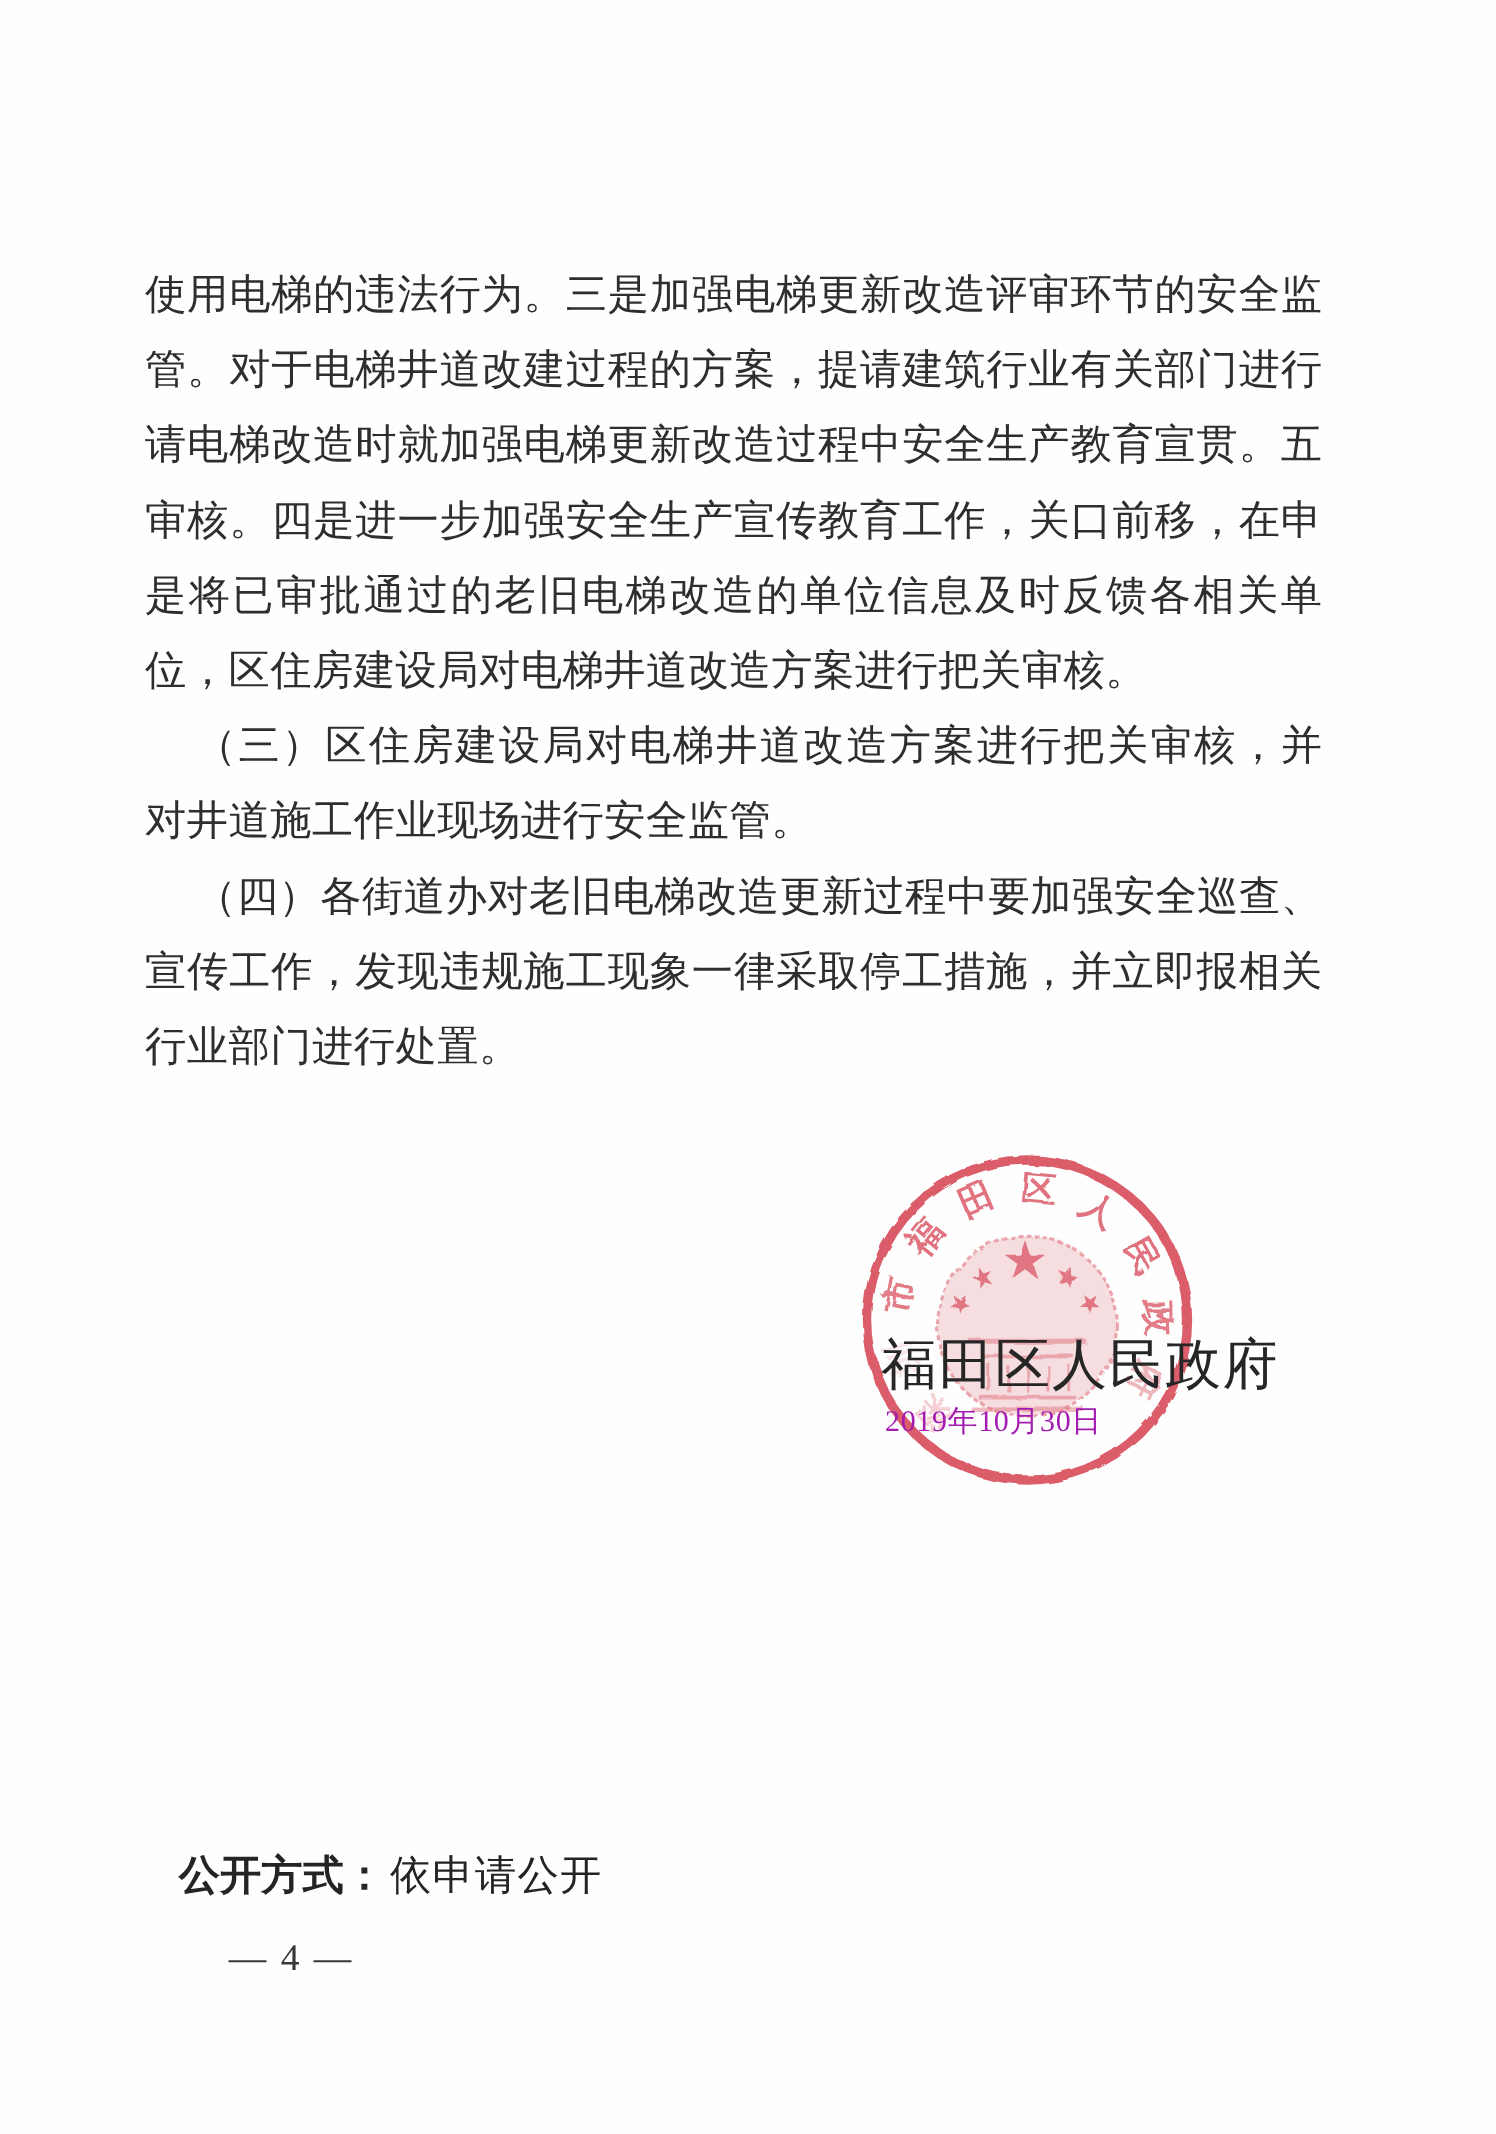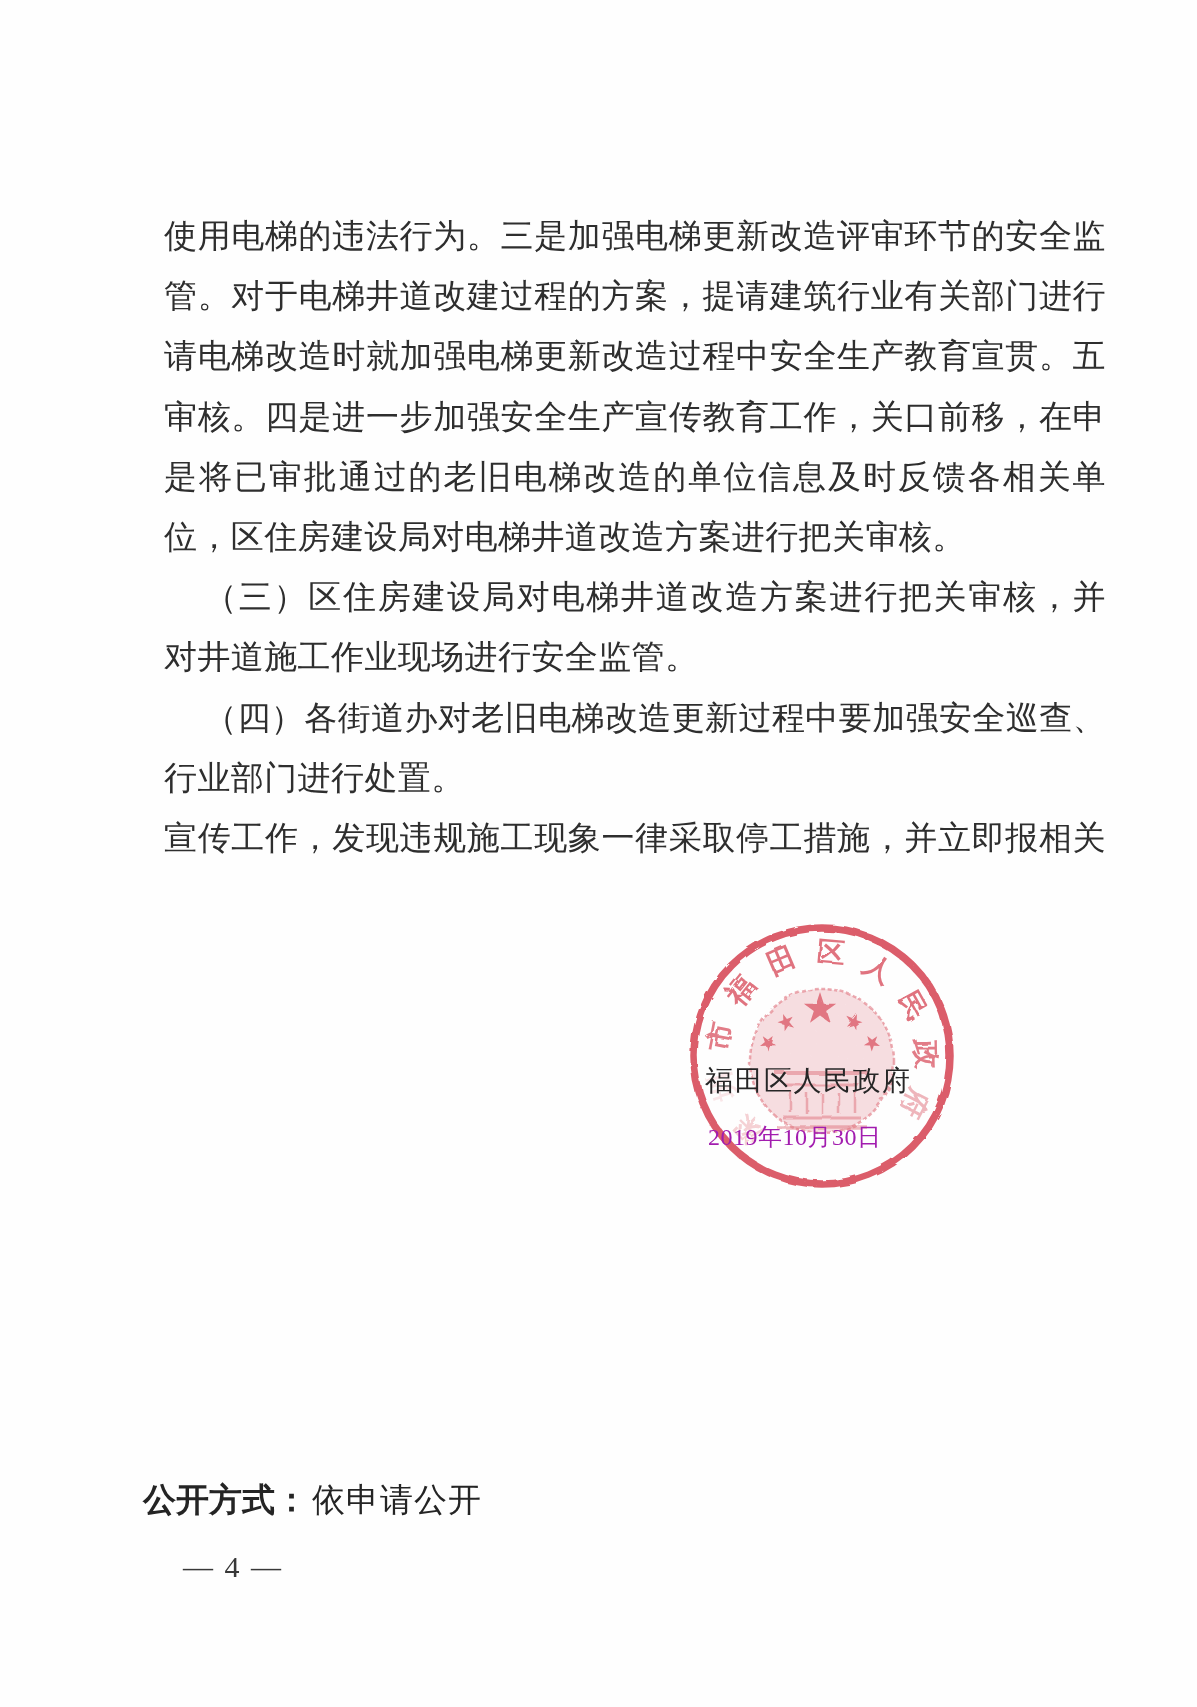--- a/index.html
+++ b/index.html
@@ -9,34 +9,33 @@
     background:#fefefe;
     overflow:hidden;
     font-family:"Liberation Serif","DejaVu Serif",serif;
     color:#2e2e2e;
   }
   
   .doc-body{
     position:absolute;left:116px;top:206px;width:942px;
     font-size:33px;line-height:60.2px;
     letter-spacing:0.4px;
-    margin-left:48px;
   }
   .line{white-space:nowrap;}
   .line.j{
     white-space:normal;
     text-align:justify;
     text-align-last:justify;
     text-justify:inter-character;
   }
   .line.indent{text-indent:40px;}
   
   .sig-issuer{
     position:absolute;left:705px;top:1062px;
-    font-size:28px;letter-spacing:1.5px;color:#262626;z-index:3;font-family:Liberation Mono, monospace;
+    font-size:44px;letter-spacing:1.5px;color:#262626;z-index:3;font-family:Liberation Mono, monospace;
   }
   .sig-date{
     position:absolute;left:708px;top:1121px;
     font-size:24px;letter-spacing:0.5px;color:#a21caf;z-index:3;
   }
   
   .seal{position:absolute;left:687px;top:921px;width:270px;height:270px;z-index:2;opacity:0.93;}
   
   .footer{
     position:absolute;left:143px;top:1478px;
@@ -65,22 +64,22 @@
       <div class="line j">审核。四是进一步加强安全生产宣传教育工作，关口前移，在申</div>
       <div class="line j">是将已审批通过的老旧电梯改造的单位信息及时反馈各相关单</div>
       <div class="line">位，区住房建设局对电梯井道改造方案进行把关审核。</div>
     </div>
     <div>
       <div class="line j indent">（三）区住房建设局对电梯井道改造方案进行把关审核，并</div>
       <div class="line">对井道施工作业现场进行安全监管。</div>
     </div>
     <div>
       <div class="line j indent">（四）各街道办对老旧电梯改造更新过程中要加强安全巡查、</div>
+      <div class="line j">宣传工作，发现违规施工现象一律采取停工措施，并立即报相关</div>
       <div class="line">行业部门进行处置。</div>
-      <div class="line j">宣传工作，发现违规施工现象一律采取停工措施，并立即报相关</div>
     </div>
   </div>
 
   <svg class="seal" viewBox="0 0 270 270" width="270" height="270">
     <defs>
       <path id="star" d="M0,-10 L2.245,-3.09 L9.511,-3.09 L3.633,1.18 L5.878,8.09 L0,3.82 L-5.878,8.09 L-3.633,1.18 L-9.511,-3.09 L-2.245,-3.09 Z"></path>
       <filter id="stamp" x="-6%" y="-6%" width="112%" height="112%">
         <feTurbulence type="fractalNoise" baseFrequency="0.35" numOctaves="2" seed="5" result="n"></feTurbulence>
         <feColorMatrix in="n" type="matrix" values="0 0 0 0 1  0 0 0 0 1  0 0 0 0 1  0.55 0.55 0.55 0 0.45" result="texture"></feColorMatrix>
         <feComposite in="SourceGraphic" in2="texture" operator="in" result="speckled"></feComposite>

